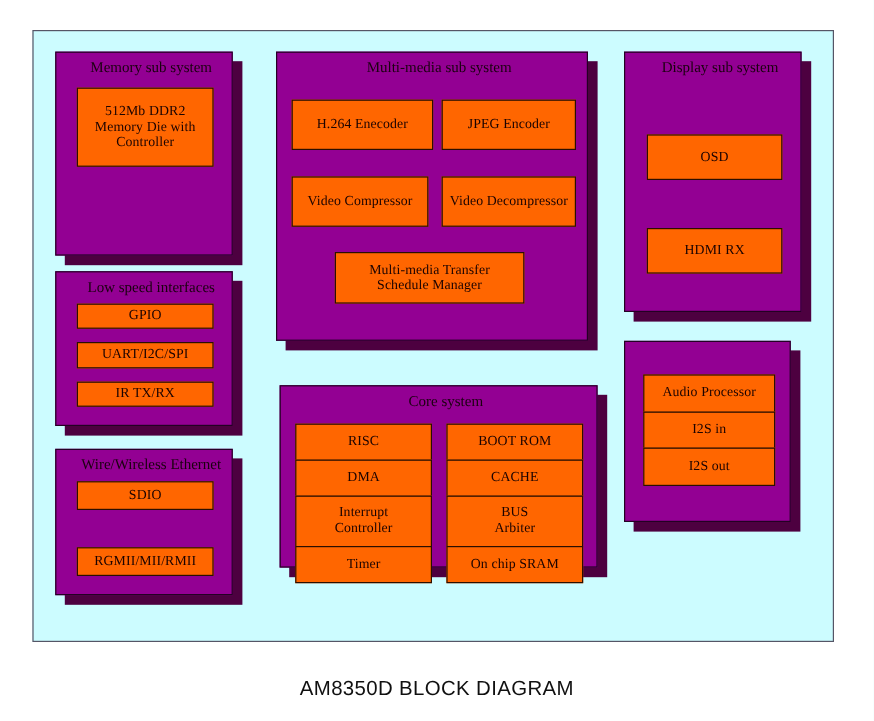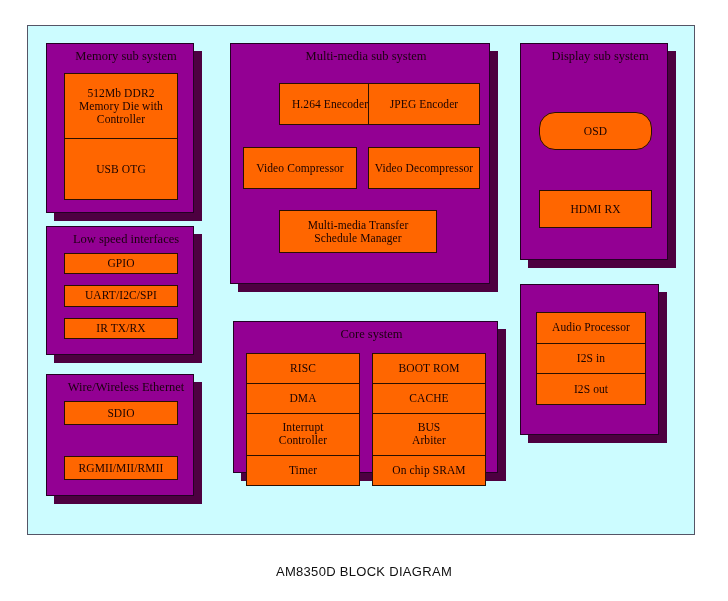--- a/index.html
+++ b/index.html
@@ -81,53 +81,52 @@
   }
 
   
   #caption {
     position: absolute;
     left: 0;
     top: 564px;
     width: 728px;
     text-align: center;
     font-family: "Liberation Sans", "DejaVu Sans", sans-serif;
-    font-size: 13px;
+    font-size: 17px;
     color: #101010;
     letter-spacing: 0.3px;
   }
 </style>
 </head>
 <body>
 
 <div id="diagram-canvas">
 
   <div class="block" style="left:18px; top:17px; width:148px; height:170px;">
     <div class="block-title">Memory sub system</div>
     <div class="stack" style="left:17px; top:29px; width:114px; height:127px;">
       <div class="cell" style="flex:0 0 66px;">512Mb DDR2
 Memory Die with
 Controller</div>
-      <div class="cell" style="flex:0 0 62px;">USB OTG</div>
     </div>
   </div>
 
   <div class="block" style="left:202px; top:17px; width:260px; height:241px;">
     <div class="block-title">Multi-media sub system</div>
-    <div class="cell" style="left:12px; top:39px; width:102px; height:42px;margin-left:36px;">H.264 Enecoder</div>
+    <div class="cell" style="left:12px; top:39px; width:118px; height:42px;">H.264 Enecoder</div>
     <div class="cell" style="left:137px; top:39px; width:112px; height:42px;">JPEG Encoder</div>
     <div class="cell" style="left:12px; top:103px; width:114px; height:42px;font-family:Liberation Serif, serif;">Video Compressor</div>
     <div class="cell" style="left:137px; top:103px; width:112px; height:42px;">Video Decompressor</div>
     <div class="cell" style="left:48px; top:166px; width:158px; height:43px;">Multi-media  Transfer
 Schedule Manager</div>
   </div>
 
   <div class="block" style="left:492px; top:17px; width:148px; height:217px;">
     <div class="block-title">Display sub system</div>
-    <div class="cell" style="left:18px; top:68px; width:113px; height:38px;border-radius:16px;">OSD</div>
+    <div class="cell" style="left:18px; top:68px; width:113px; height:38px;">OSD</div>
     <div class="cell" style="left:18px; top:146px; width:113px; height:38px;">HDMI RX</div>
   </div>
 
   <div class="block" style="left:18px; top:200px; width:148px; height:129px;">
     <div class="block-title">Low speed interfaces</div>
     <div class="stack" style="left:17px; top:26px; width:114px; height:86px;gap:12px;">
       <div class="cell">GPIO</div>
       <div class="cell">UART/I2C/SPI</div>
       <div class="cell">IR TX/RX</div>
     </div>

